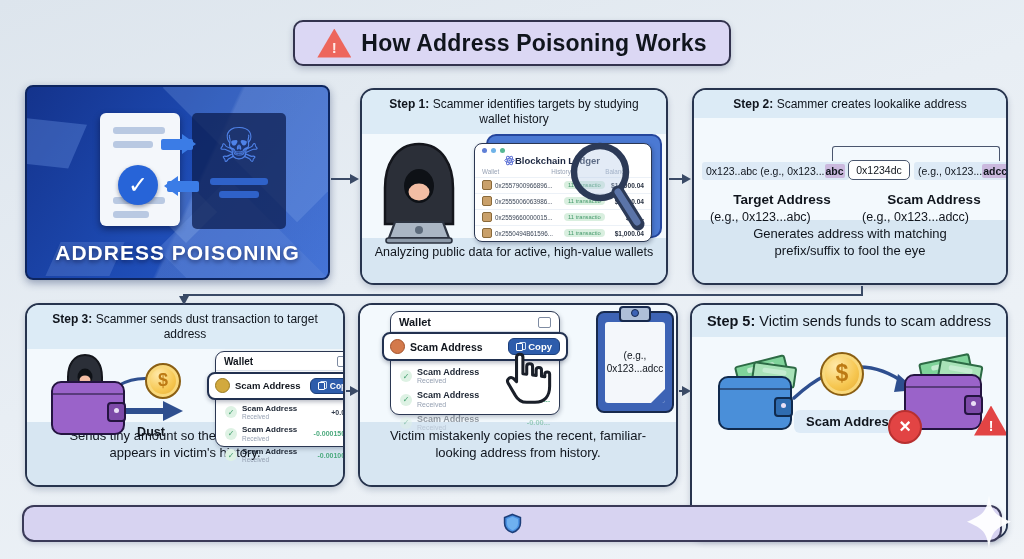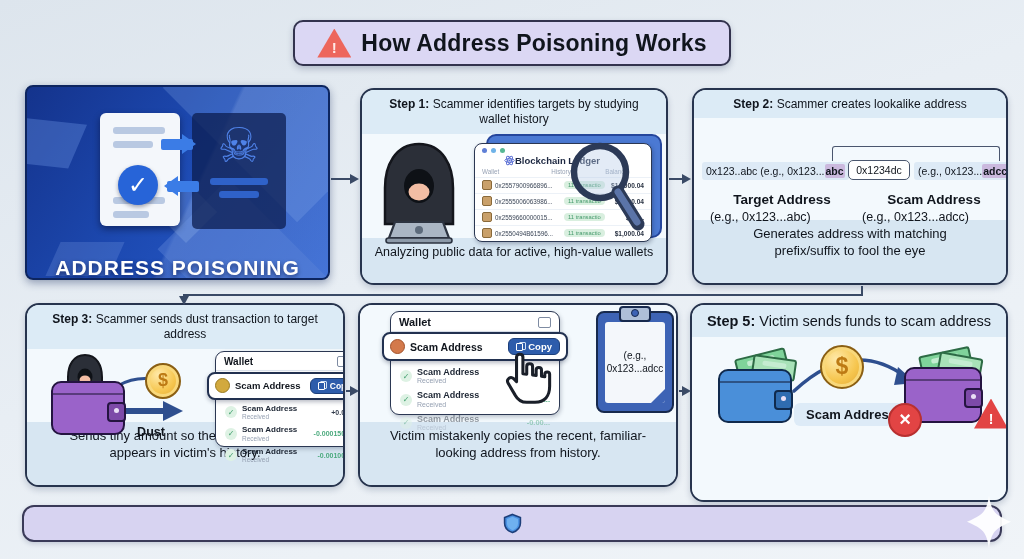--- a/index.html
+++ b/index.html
@@ -38,39 +38,39 @@
   .doc-evil{position:absolute;left:165px;top:26px;width:94px;height:116px;background:rgba(12,30,80,.75);
     border-radius:5px;z-index:1;display:flex;flex-direction:column;align-items:center;}
   .skull{font-size:48px;line-height:1.1;color:#4f82e8;margin-top:6px;
     font-family:"DejaVu Sans",sans-serif;}
   .evil-line{height:7px;border-radius:3px;background:#2f62c9;margin-top:6px;}
   .harr{position:absolute;height:11px;background:#3b7ce6;border-radius:2px;z-index:4;}
   .harr-r::after{content:"";position:absolute;right:-13px;top:-5px;width:0;height:0;
     border:10.5px solid transparent;border-left:14px solid #3b7ce6;}
   .harr-l::before{content:"";position:absolute;left:-13px;top:-5px;width:0;height:0;
     border:10.5px solid transparent;border-right:14px solid #3b7ce6;}
-  .hero-label{position:absolute;left:0;right:0;top:169px;text-align:center;z-index:5;
+  .hero-label{position:absolute;left:0;right:0;top:154px;text-align:center;z-index:5;
     color:#fff;font-size:21px;font-weight:800;letter-spacing:1px;
     text-shadow:0 2px 4px rgba(0,0,30,.5);}
 
   
   .step{position:absolute;box-sizing:border-box;display:flex;flex-direction:column;
     border:2px solid #27344e;border-radius:14px;background:#f3f9fd;overflow:hidden;
     box-shadow:0 3px 6px rgba(40,60,95,.22);}
   .step-head{background:#dcebf6;text-align:center;font-size:12px;line-height:1.28;
     padding:7px 12px 6px;}
   .step-head b{font-weight:800;}
   .step-body{flex:1;position:relative;background:#f3f9fd;}
   .step-cap{background:#d7e6f2;text-align:center;font-size:13px;line-height:1.3;padding:6px 10px 23px;}
 
   #step1{left:360px;top:88px;width:308px;height:197px;}
   #step2{left:692px;top:88px;width:316px;height:197px;}
   #step3{left:25px;top:303px;width:320px;height:184px;}
   #step4{left:358px;top:303px;width:320px;height:184px;}
-  #step5{left:690px;top:303px;width:318px;height:199px;}
+  #step5{left:690px;top:303px;width:318px;height:236px;gap:7px;}
   #step1 .step-cap{font-size:12.5px;white-space:nowrap;padding-left:4px;padding-right:4px;}
   #step2 .step-cap{padding-left:26px;padding-right:26px;}
   #step3 .step-head{padding-left:20px;padding-right:20px;}
   #step3 .step-cap{padding-left:40px;padding-right:40px;}
   #step4 .step-head{font-size:14px;letter-spacing:-.2px;}
   #step5 .step-head{font-size:14.5px;}
 
   
   .conn{position:absolute;background:#3a4a66;z-index:3;}
   .arr-r{position:absolute;width:0;height:0;border-top:5px solid transparent;

